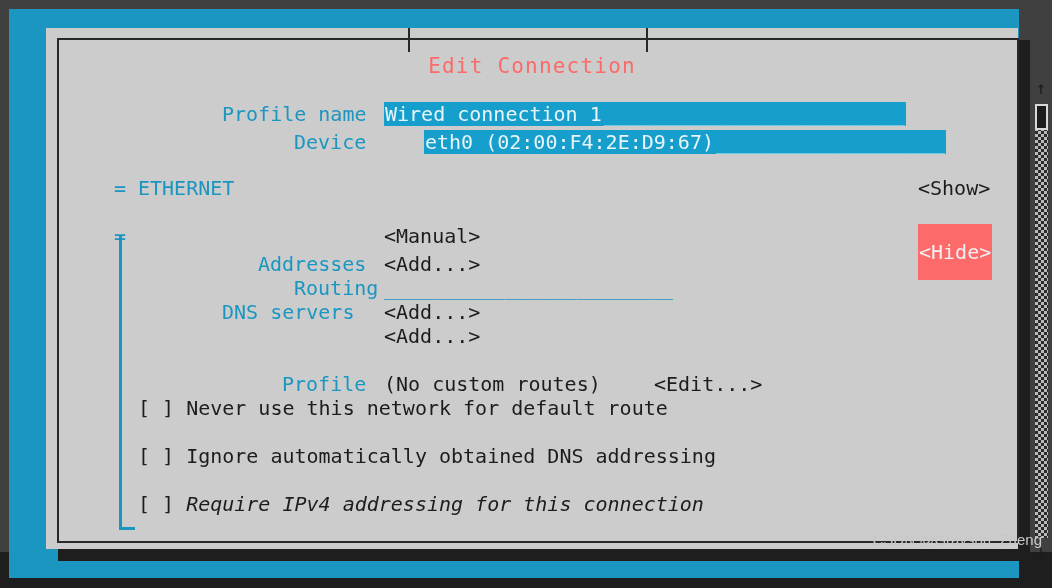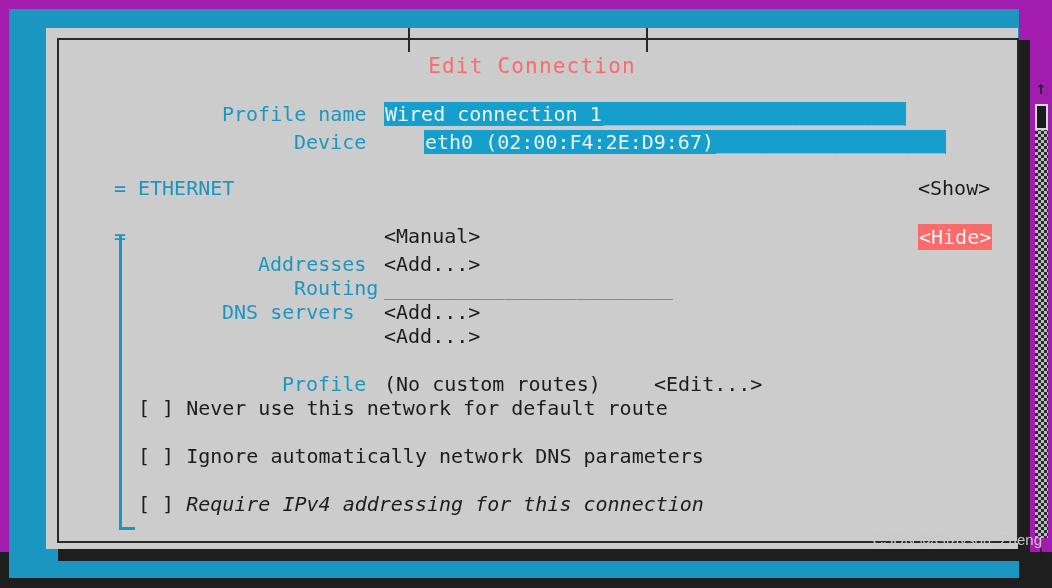--- a/index.html
+++ b/index.html
@@ -12,21 +12,21 @@
     height: 588px;
     overflow: hidden;
     font-family: "DejaVu Sans Mono", "Liberation Mono", monospace;
   }
 
   
   #screen {
     position: relative;
     width: 1052px;
     height: 552px;
-    background: #a21caf;
+    background: #404040;
   }
 
   
   #teal-bg {
     position: absolute;
     left: 9px;
     top: 9px;
     width: 1010px;
     height: 569px;
     background: #1a96c0;
@@ -130,21 +130,21 @@
     padding: 0 1px;
     white-space: pre;
   }
   .field-ul { color: #8fd3e8; }
 
   
   .btn-hilite {
     display: inline-block;
     background: #fc6a6a;
     color: #f0f0f0;
-    padding: 1px 1px;
+    padding: 16px 1px;
     text-align: right;
   }
 
   
   .underline-empty {
     display: inline-block;
     color: #1a96c0;
     letter-spacing: 0px;
   }
 
@@ -281,21 +281,21 @@
       <div class="row label-cyan" style="left:236px; top:284px;">Profile</div>
       <div class="row text-dark" style="left:338px; top:284px;">(No custom routes)</div>
       <div class="row text-dark" style="left:608px; top:284px;">&lt;Edit...&gt;</div>
 
       
       <div class="row" style="left:92px; top:308px;"><span class="text-dark">[ ]</span><span class="text-dark" style="margin-left:12px;">Never use this network for default route</span></div>
 
       
 
       
-      <div class="row" style="left:92px; top:356px;"><span class="text-dark">[ ]</span><span class="text-dark" style="margin-left:12px;">Ignore automatically network DNS parameters</span></div>
+      <div class="row" style="left:92px; top:356px;"><span class="text-dark">[ ]</span><span class="text-dark" style="margin-left:12px;">Ignore automatically obtained DNS addressing</span></div>
 
       
       <div class="row" style="left:92px; top:404px;"><span class="text-dark">[ ]</span><span class="text-dark" style="margin-left:12px;font-style:italic;">Require IPv4 addressing for this connection</span></div>
 
     </div>
 
     <div id="scrollbar">
       <div id="sb-up">↑</div>
       <div id="sb-track"></div>
       <div id="sb-thumb"></div>

